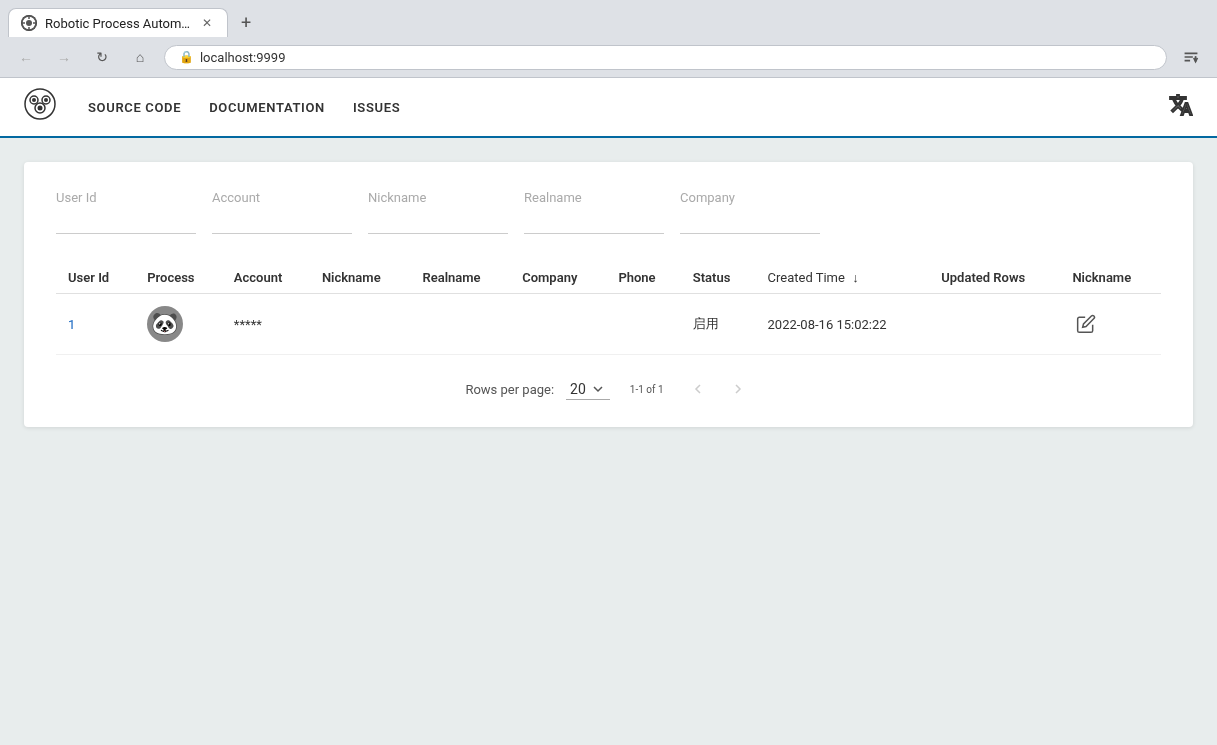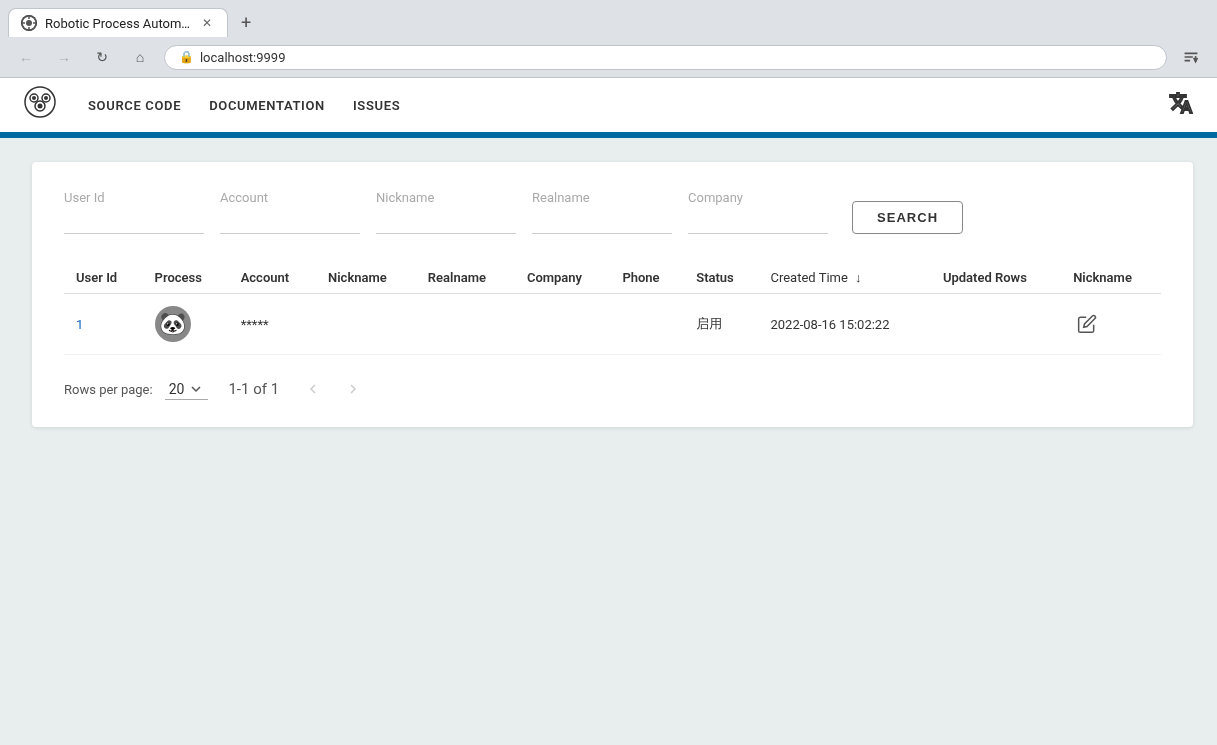--- a/index.html
+++ b/index.html
@@ -100,21 +100,21 @@
       display: flex; align-items: center; justify-content: center;
       cursor: pointer;
       color: #555;
       font-size: 16px;
       border-radius: 50%;
     }
 
     
     .app-header {
       background: #fff;
-      border-bottom: 6px solid #0369a1;
+      border-bottom: 2px solid #0369a1;
       display: flex;
       align-items: center;
       padding: 0 24px;
       height: 60px;
       gap: 32px;
     }
     .app-logo {
       font-size: 28px;
       color: #333;
     }
@@ -140,21 +140,20 @@
     
     .main-content {
       padding: 24px;
     }
 
     .card {
       background: #fff;
       border-radius: 4px;
       box-shadow: 0 1px 4px rgba(0,0,0,0.1);
       padding: 28px 32px 24px 32px;
-      margin-left: 8px;
     }
 
     
     .search-form {
       display: flex;
       align-items: flex-end;
       gap: 16px;
       margin-bottom: 28px;
       flex-wrap: wrap;
     }
@@ -230,42 +229,42 @@
     }
     .avatar-panda {
       font-size: 22px;
       line-height: 1;
     }
 
     
     .pagination-row {
       display: flex;
       align-items: center;
-      justify-content: flex-start;
+      justify-content: center;
       margin-top: 20px;
       gap: 12px;
     }
     .rows-per-page-label {
       font-size: 13px;
       color: #555;
     }
     .rows-per-page-select {
       display: flex;
       align-items: center;
       gap: 4px;
       cursor: pointer;
       font-size: 14px;
       color: #333;
       border: none;
       border-bottom: 1px solid #aaa;
       padding: 2px 4px;
       background: transparent;
     }
     .page-info {
-      font-size: 15px;
+      font-size: 10px;
       color: #555;
       margin: 0 8px;
     }
     .page-nav {
       width: 28px; height: 28px;
       display: flex; align-items: center; justify-content: center;
       cursor: pointer;
       color: #777;
       font-size: 16px;
       border-radius: 50%;
@@ -367,21 +366,20 @@
         <input type="text" style="">
       </div>
       <div class="search-field">
         <label>Realname</label>
         <input type="text" style="">
       </div>
       <div class="search-field">
         <label>Company</label>
         <input type="text" style="">
       </div>
-      <button class="search-btn">SEARCH</button>
     </div>
 
     <table class="data-table">
       <thead>
         <tr>
           <th>
             <span>User Id</span>
           </th>
           <th>
             <span>Process</span>

